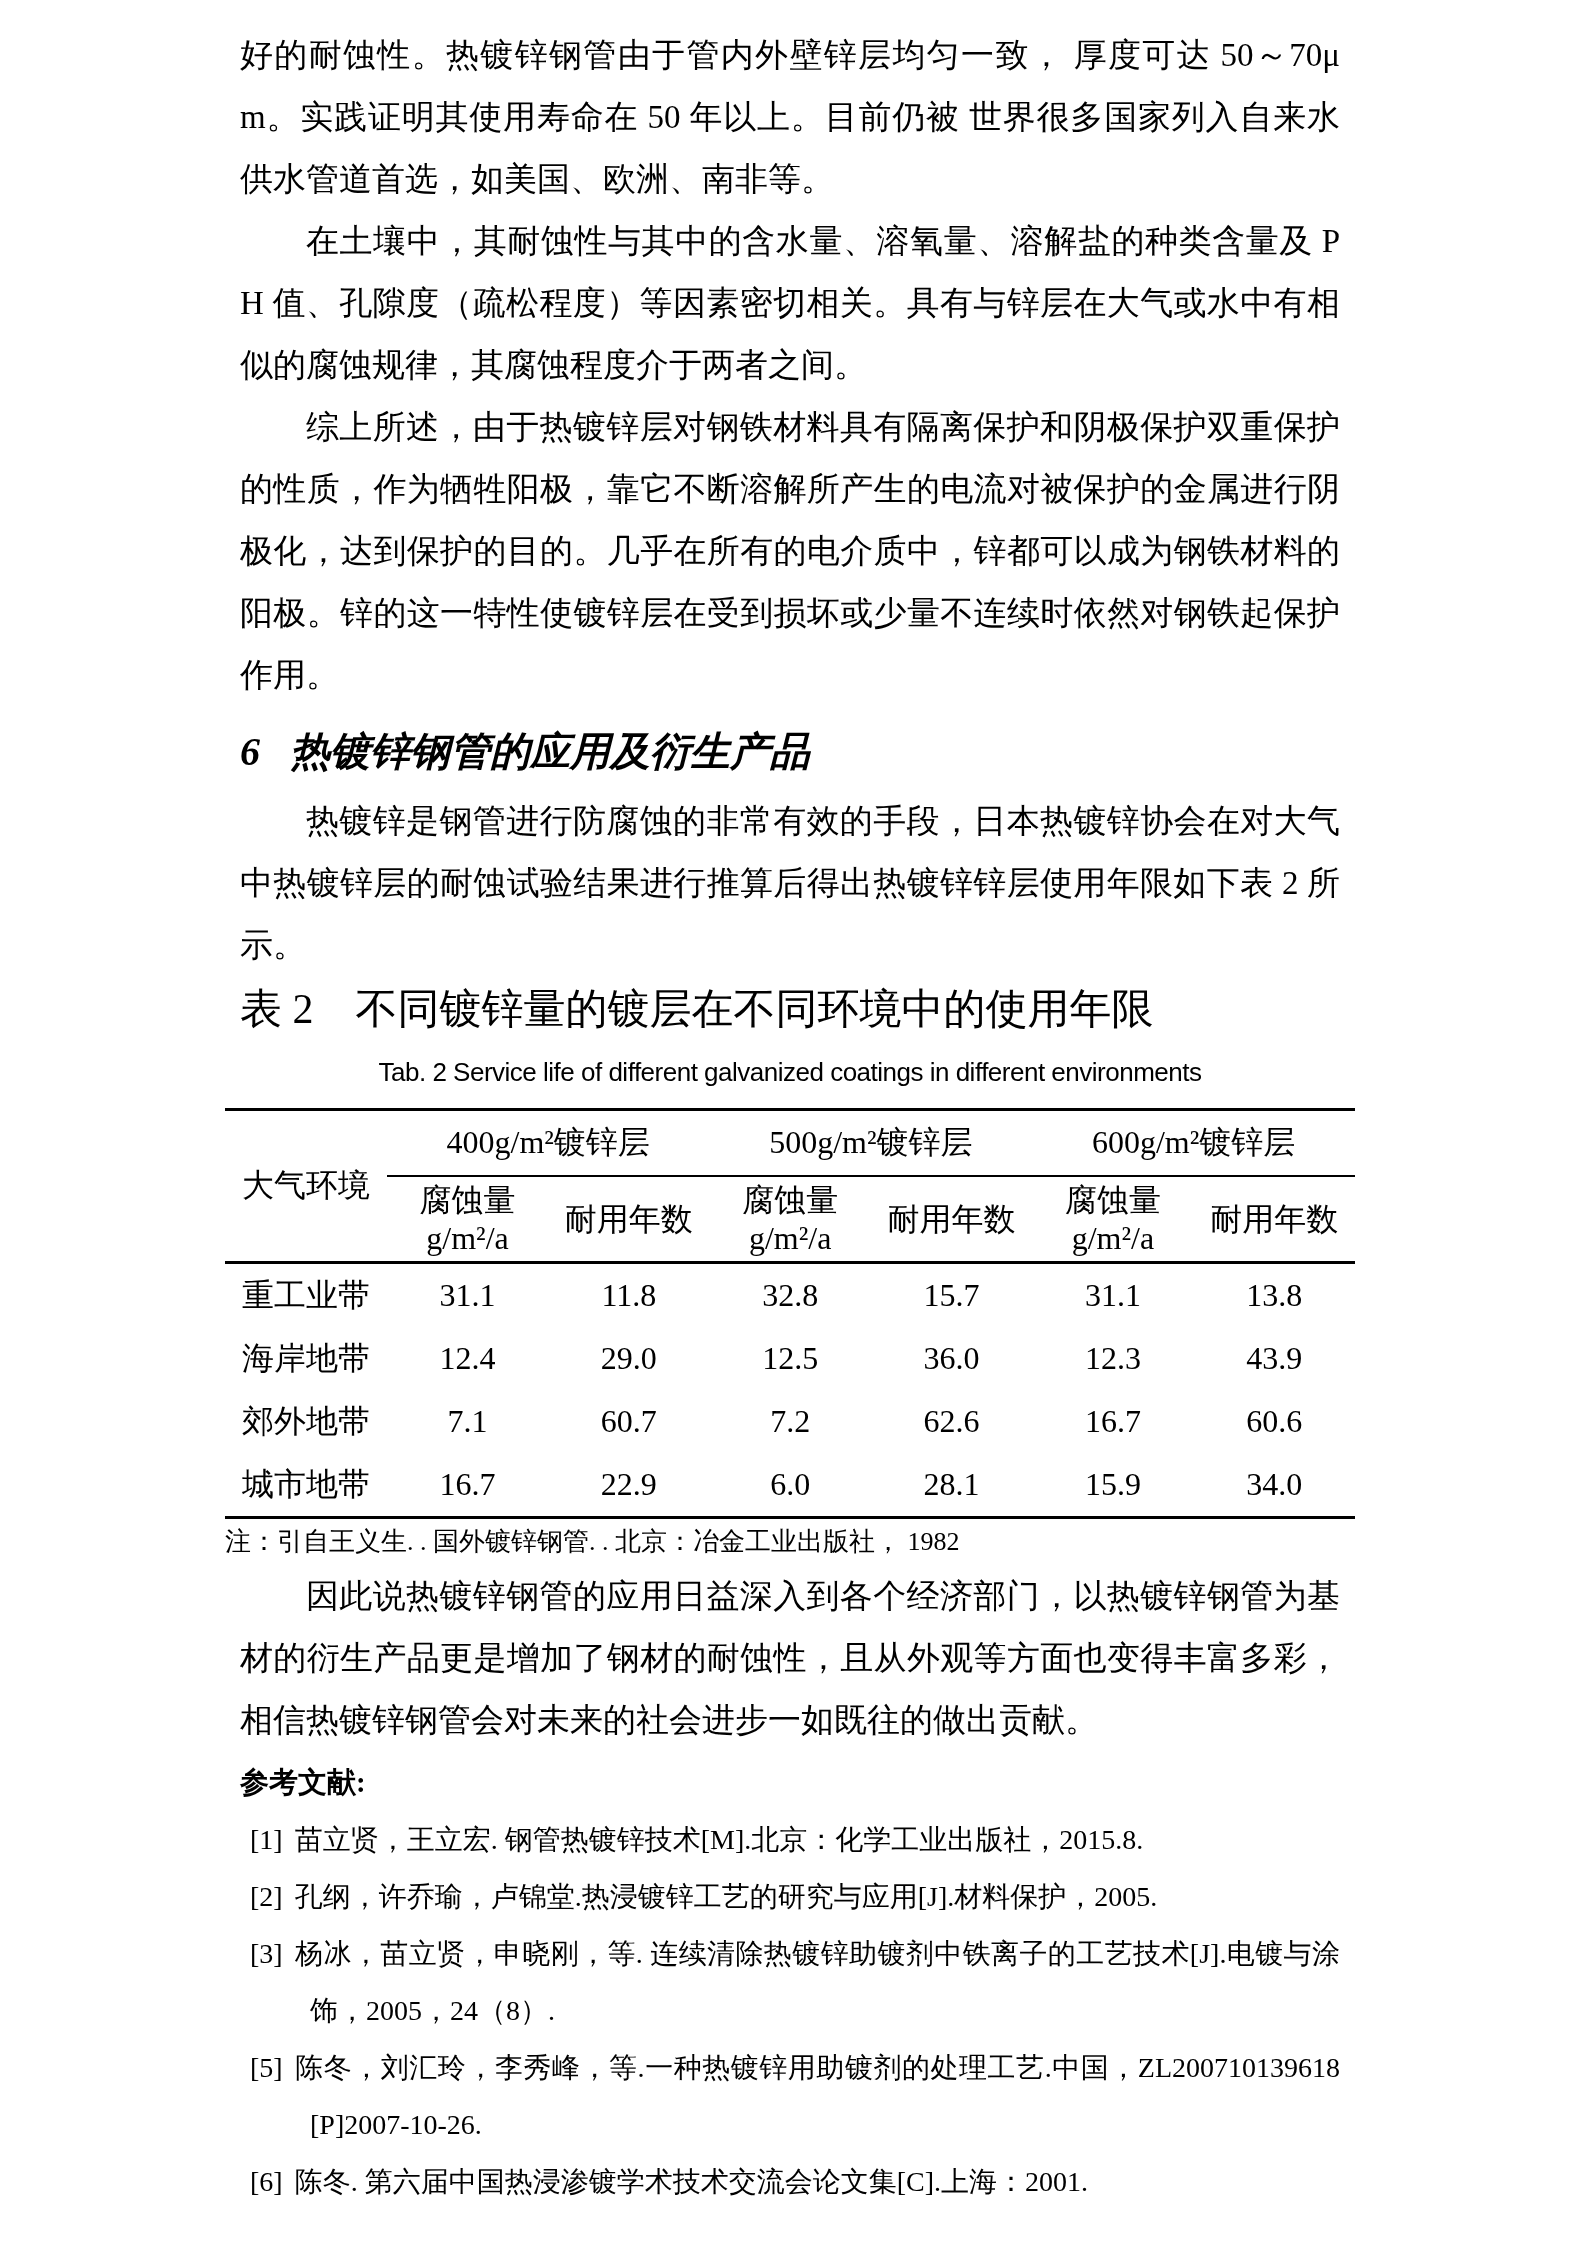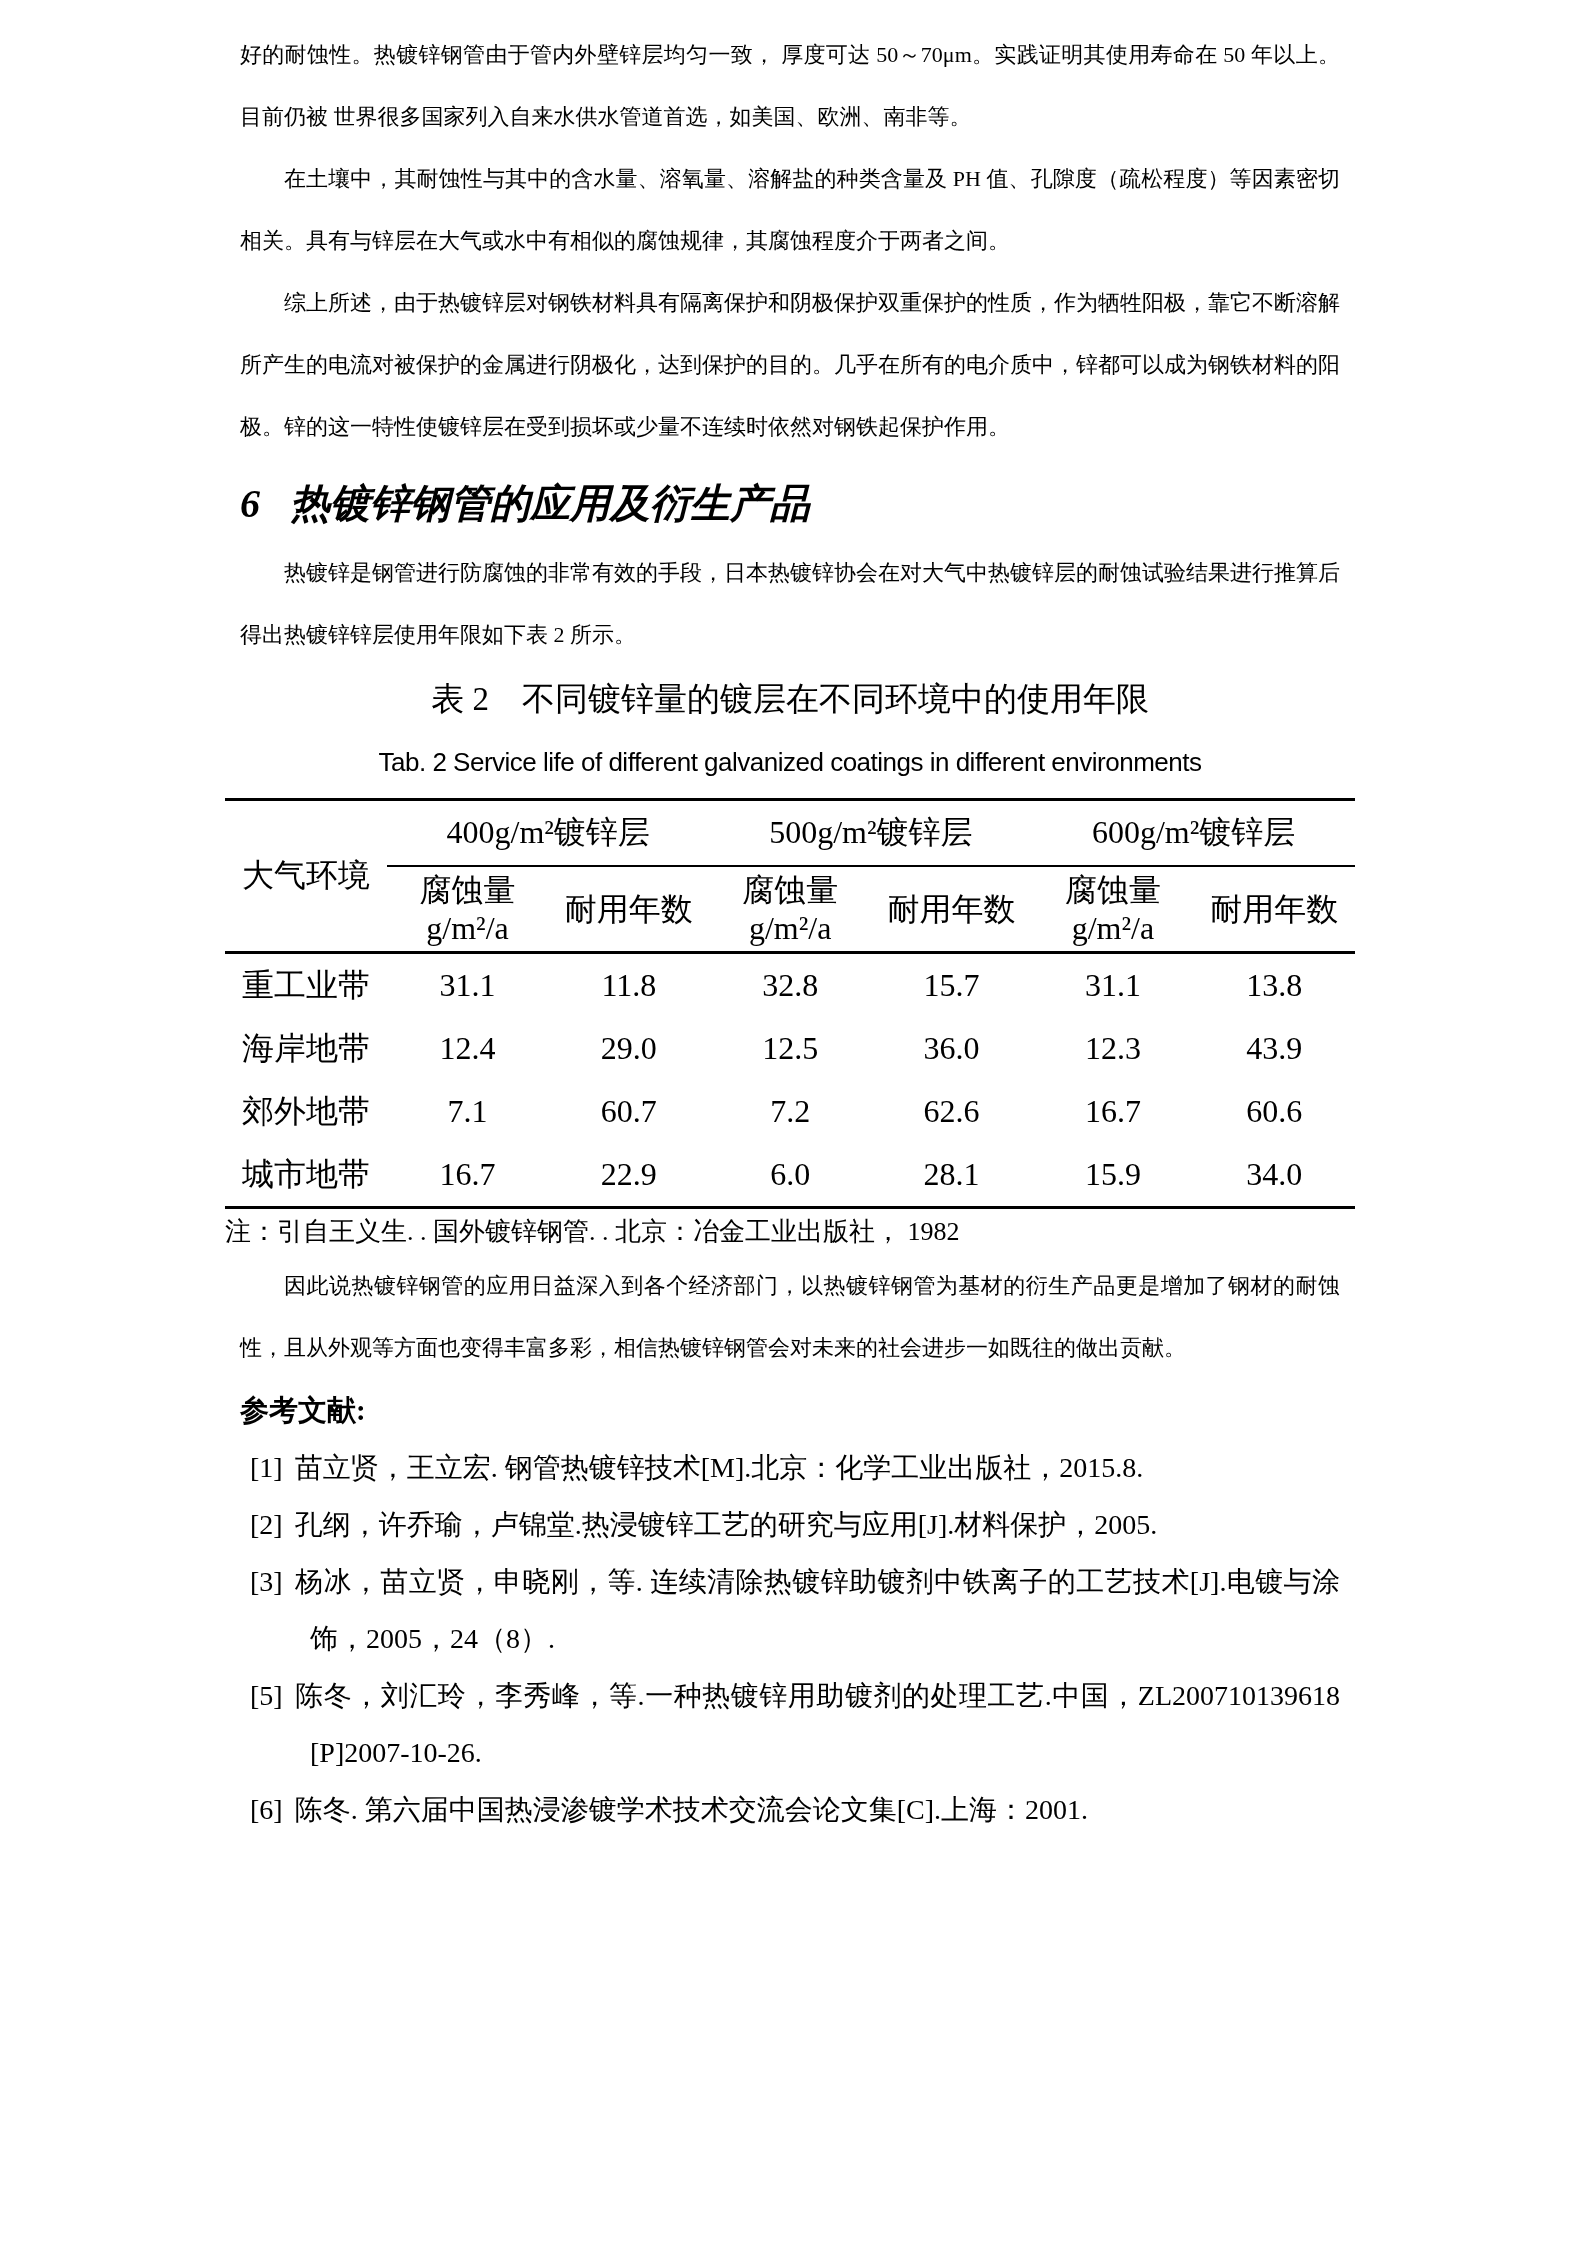--- a/index.html
+++ b/index.html
@@ -10,38 +10,38 @@
     margin: 0 auto;
     background: #ffffff;
     color: #000000;
     box-sizing: border-box;
     padding: 24px 247px 0 240px;
     font-family: "Liberation Serif", "DejaVu Serif", serif;
     overflow: hidden;
   }
   .body-text {
     margin: 0;
-    font-size: 22px;
+    font-size: 33px;
     line-height: 62px;
     text-align: justify;
     word-break: break-all;
   }
   .body-text.indent { text-indent: 2em; }
   .section-heading {
     margin: 14px 0 6px 0;
     font-size: 40px;
     font-weight: bold;
     line-height: 64px;
     text-align: left;
     font-style: italic;
   }
   .sec-num { margin-right: 30px; }
   .caption-zh {
-    text-align: center;
-    font-size: 33px;
+    text-align: left;
+    font-size: 42px;
     line-height: 62px;
     margin-top: 2px;
   }
   .caption-en {
     text-align: center;
     font-family: "Liberation Sans", "DejaVu Sans", sans-serif;
     font-size: 26px;
     line-height: 64px;
     letter-spacing: -0.5px;
   }

